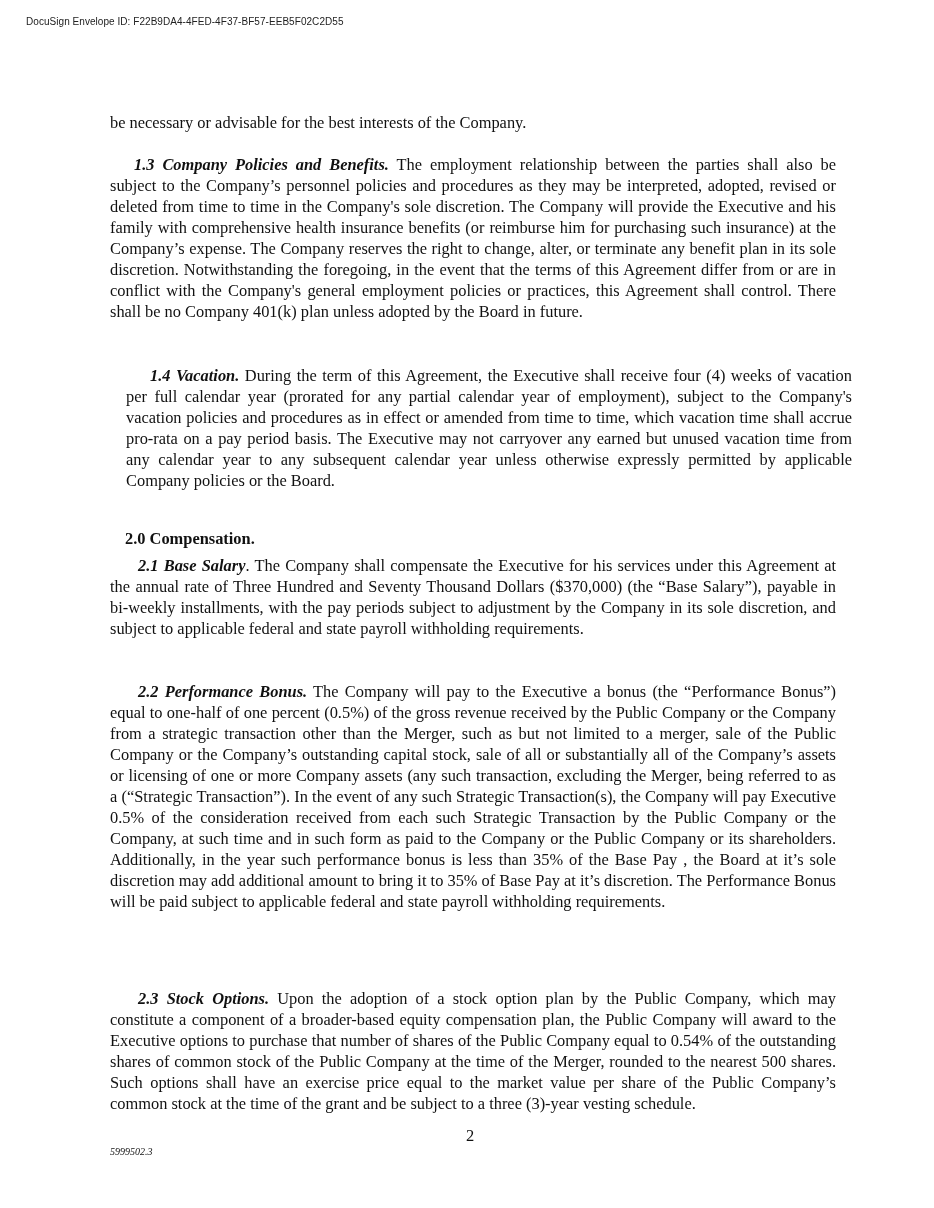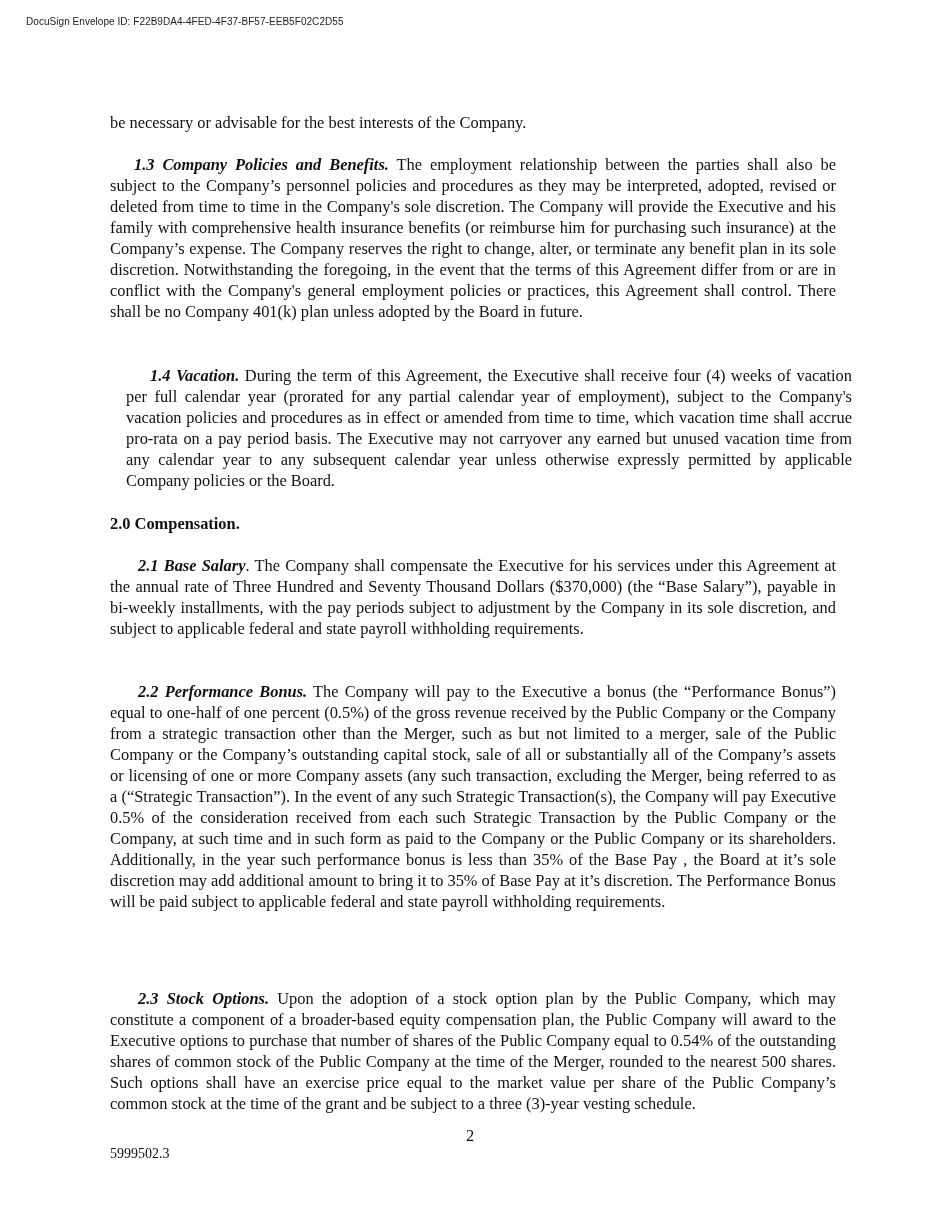--- a/index.html
+++ b/index.html
@@ -42,21 +42,21 @@
   }
   .indent2 {
     text-indent: 28px;
   }
   .heading {
     font-weight: bold;
     font-style: italic;
   }
   .section-heading {
     font-weight: bold;
-    margin: 0;
+    margin: 15px;
   }
   .u {
   }
   .p-first { position: absolute; top: 0; left: 0; width: 726px; }
   .p-13 { position: absolute; top: 42px; left: 0; width: 726px; }
   .p-14 { position: absolute; top: 253px; left: 0; width: 726px; margin-left: 16px; }
   .p-20 { position: absolute; top: 401px; left: 0; width: 726px; }
   .p-21 { position: absolute; top: 443px; left: 0; width: 726px; }
   .p-22 { position: absolute; top: 569px; left: 0; width: 726px; }
   .p-23 { position: absolute; top: 876px; left: 0; width: 726px; }
@@ -67,22 +67,23 @@
     top: 1126px;
     font-family: "Liberation Serif", serif;
     font-size: 16.5px;
     color: #111;
   }
   .doc-number {
     position: absolute;
     left: 110px;
     top: 1146px;
     font-family: "Liberation Serif", serif;
-    font-size: 14px;
+    font-size: 10px;
     color: #111;
+    font-style: italic;
   }
 </style>
 </head>
 <body>
 
 <div class="envelope-id">DocuSign Envelope ID: F22B9DA4-4FED-4F37-BF57-EEB5F02C2D55</div>
 
 <div class="page">
 
   <p class="para p-first">be necessary or advisable for the best interests of the Company.</p>

